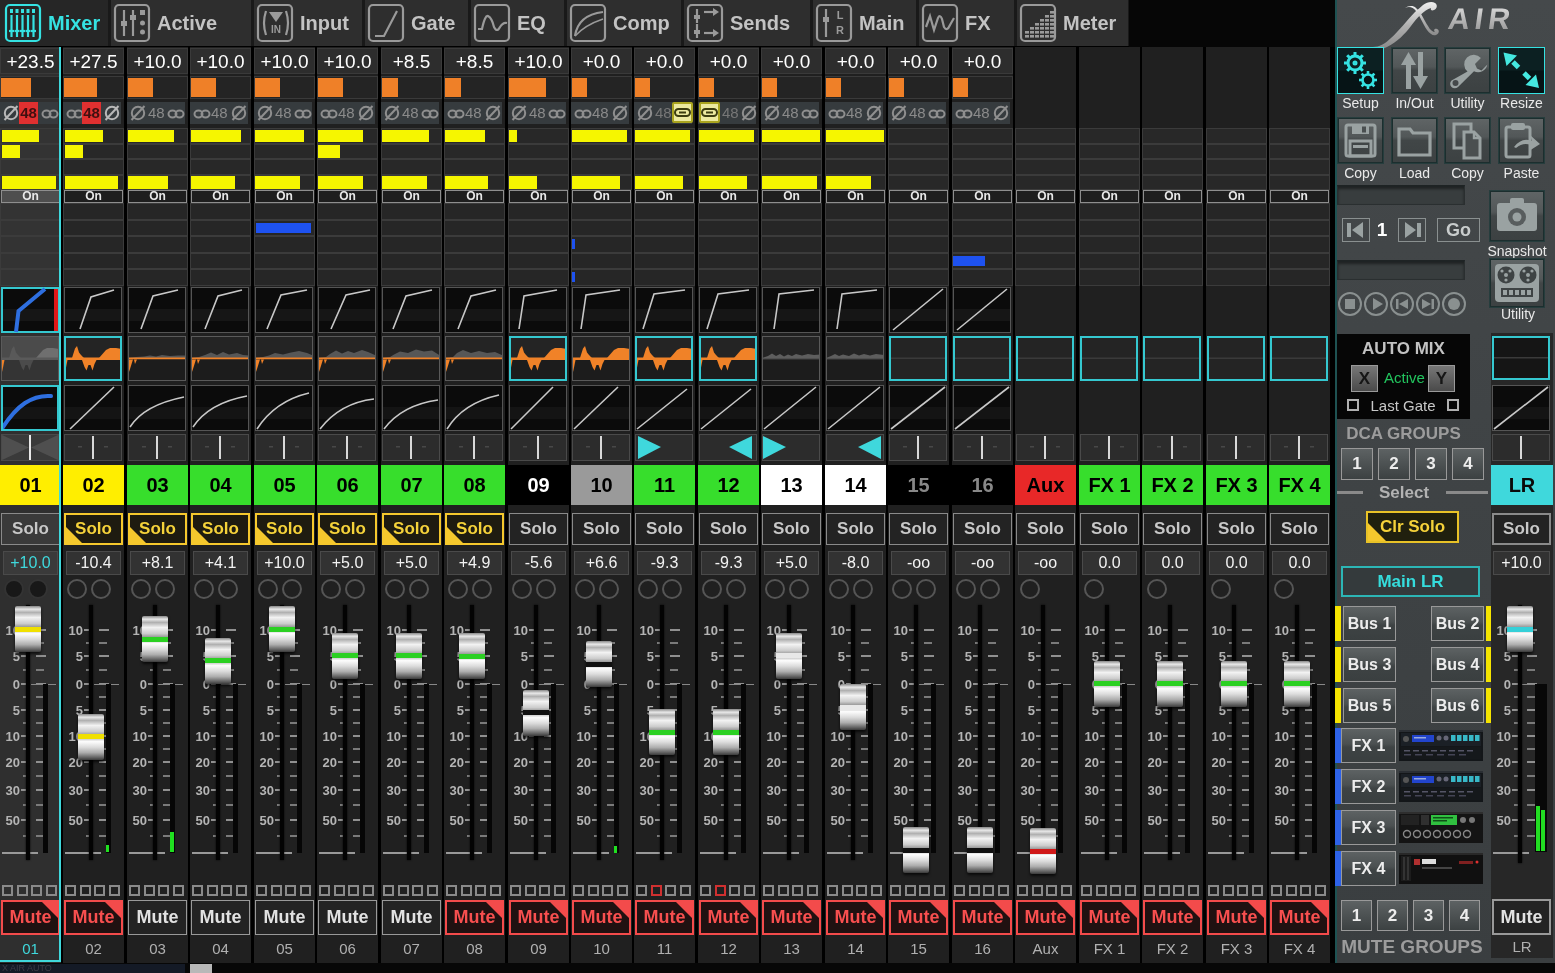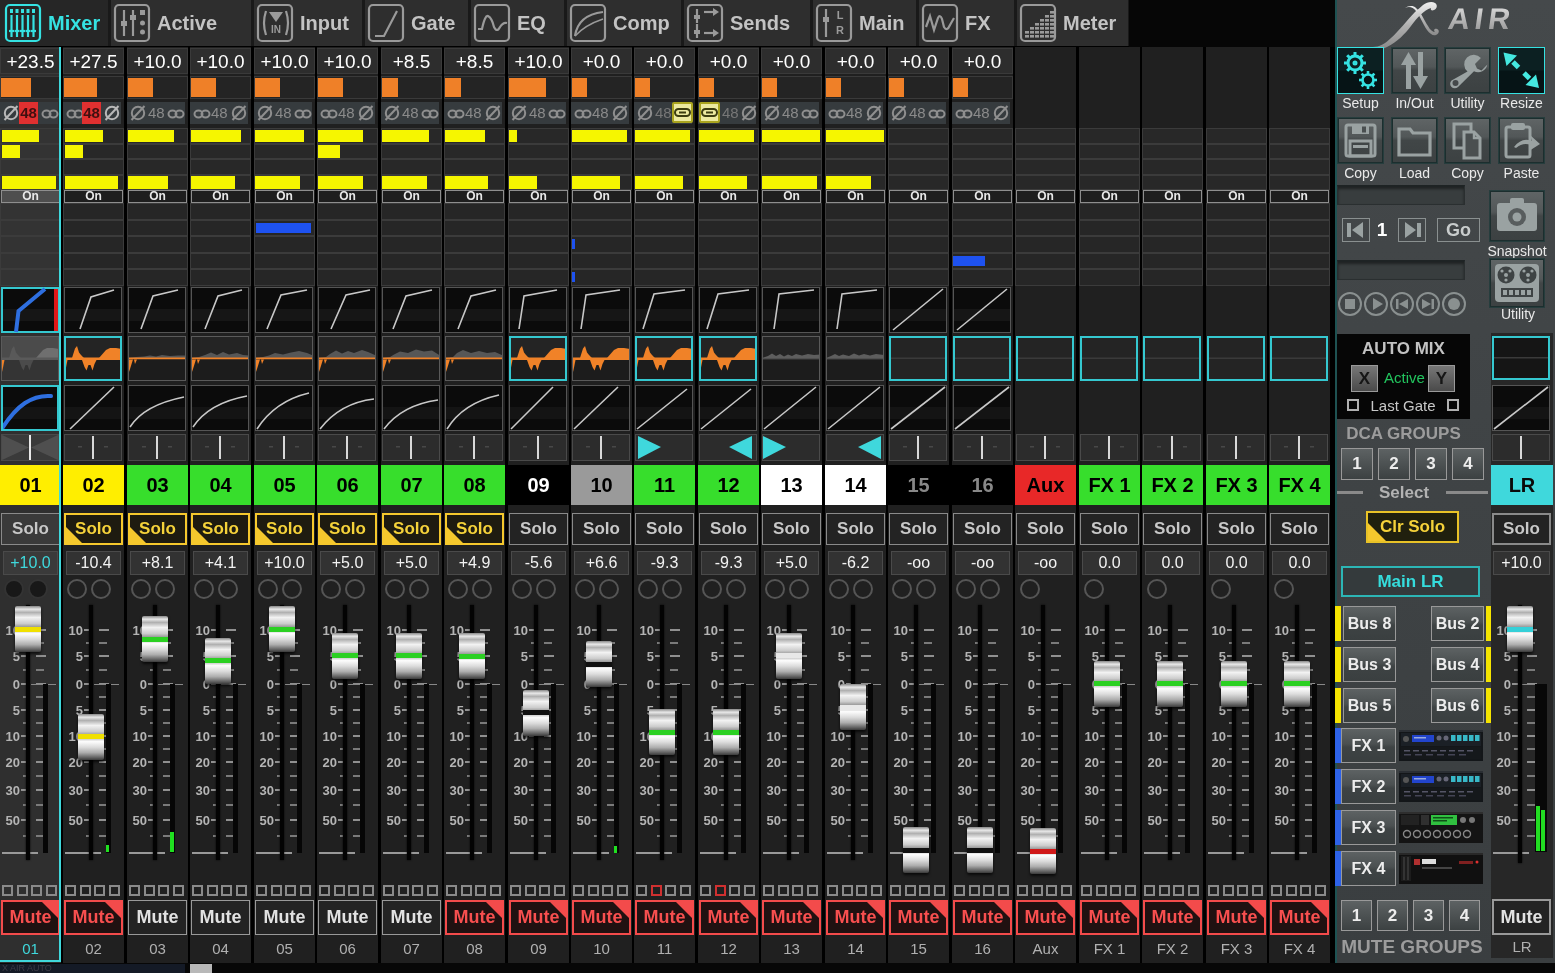--- a/index.html
+++ b/index.html
@@ -1677,21 +1677,21 @@
         <path d="M2,44 L54,2" stroke="#c8c8c8" stroke-width="1.6" fill="none"></path>
         <rect x="0.5" y="0.5" width="57" height="45" fill="none" stroke="#555" stroke-width="1"></rect>
       </svg>
 <svg class="abs" style="left:826px;top:387px" width="58" height="27" viewBox="0 0 58 27">
         <rect width="58" height="27" fill="#2c2c2c"></rect>
         <rect x="0.5" y="0.5" width="57" height="26" fill="none" stroke="#4a4a4a" stroke-width="1"></rect>
         <path d="M55,2 L32,13 L55,25 Z" fill="#3fd8dc"></path>
       </svg>
 <div class="num" style="left:825px;width:61px;background:#ffffff;color:#000;">14</div>
 <div class="solo" style="left:826px;width:59px;">Solo</div>
-<div class="val" style="left:828px;width:55px;">-6.2</div>
+<div class="val" style="left:828px;width:55px;">-8.0</div>
 <div class="abs" style="left:829px;top:532px;width:20px;height:20px;border:2px solid #555;border-radius:50%;"></div>
 <div class="abs" style="left:853px;top:532px;width:20px;height:20px;border:2px solid #555;border-radius:50%;"></div>
 <div class="snum" style="left:825px;top:576px;">10</div>
 <div class="tick" style="left:846px;top:582px;width:9px;"></div>
 <div class="tick" style="left:861px;top:582px;width:10px;"></div>
 <div class="snum" style="left:825px;top:602px;">5</div>
 <div class="tick" style="left:846px;top:608px;width:9px;"></div>
 <div class="tick" style="left:861px;top:608px;width:10px;"></div>
 <div class="snum" style="left:825px;top:629.5px;">0</div>
 <div class="tick" style="left:846px;top:635.5px;width:9px;"></div>
@@ -2526,21 +2526,21 @@
 <div class="mgb" style="left:1341px;top:448px;width:32px;height:32px;line-height:30px;">1</div>
 <div class="mgb" style="left:1378px;top:448px;width:32px;height:32px;line-height:30px;">2</div>
 <div class="mgb" style="left:1415px;top:448px;width:32px;height:32px;line-height:30px;">3</div>
 <div class="mgb" style="left:1452px;top:448px;width:32px;height:32px;line-height:30px;">4</div>
 <div class="abs" style="left:1337px;top:491px;width:26px;height:3px;background:#8a8a8a;"></div>
 <div class="abs" style="left:1364px;top:483px;width:80px;height:18px;color:#b2b2b2;font-size:17px;font-weight:bold;text-align:center;">Select</div>
 <div class="abs" style="left:1446px;top:491px;width:42px;height:3px;background:#8a8a8a;"></div>
 <div class="abs" style="left:1366px;top:511px;width:93px;height:32px;border:2px solid #e8c227;background:#20200e;color:#f5d23a;font-size:17px;font-weight:bold;text-align:center;line-height:28px;">Clr Solo<div class="corner-bl" style="border-bottom-width:18px;border-right-width:18px;"></div></div>
 <div class="abs" style="left:1341px;top:566px;width:139px;height:31px;border:2px solid #2cb6b6;background:#343a3c;color:#35dcdc;font-size:17px;font-weight:bold;text-align:center;line-height:27px;">Main LR</div>
 <div class="ybar" style="left:1335px;top:606px;height:35px;"></div>
-<div class="busb" style="left:1343px;top:606px;">Bus 8</div>
+<div class="busb" style="left:1343px;top:606px;">Bus 1</div>
 <div class="busb" style="left:1431px;top:606px;">Bus 2</div>
 <div class="ybar" style="left:1486px;top:606px;height:35px;"></div>
 <div class="ybar" style="left:1335px;top:647px;height:35px;"></div>
 <div class="busb" style="left:1343px;top:647px;">Bus 3</div>
 <div class="busb" style="left:1431px;top:647px;">Bus 4</div>
 <div class="ybar" style="left:1486px;top:647px;height:35px;"></div>
 <div class="ybar" style="left:1335px;top:688px;height:35px;"></div>
 <div class="busb" style="left:1343px;top:688px;">Bus 5</div>
 <div class="busb" style="left:1431px;top:688px;">Bus 6</div>
 <div class="ybar" style="left:1486px;top:688px;height:35px;"></div>

